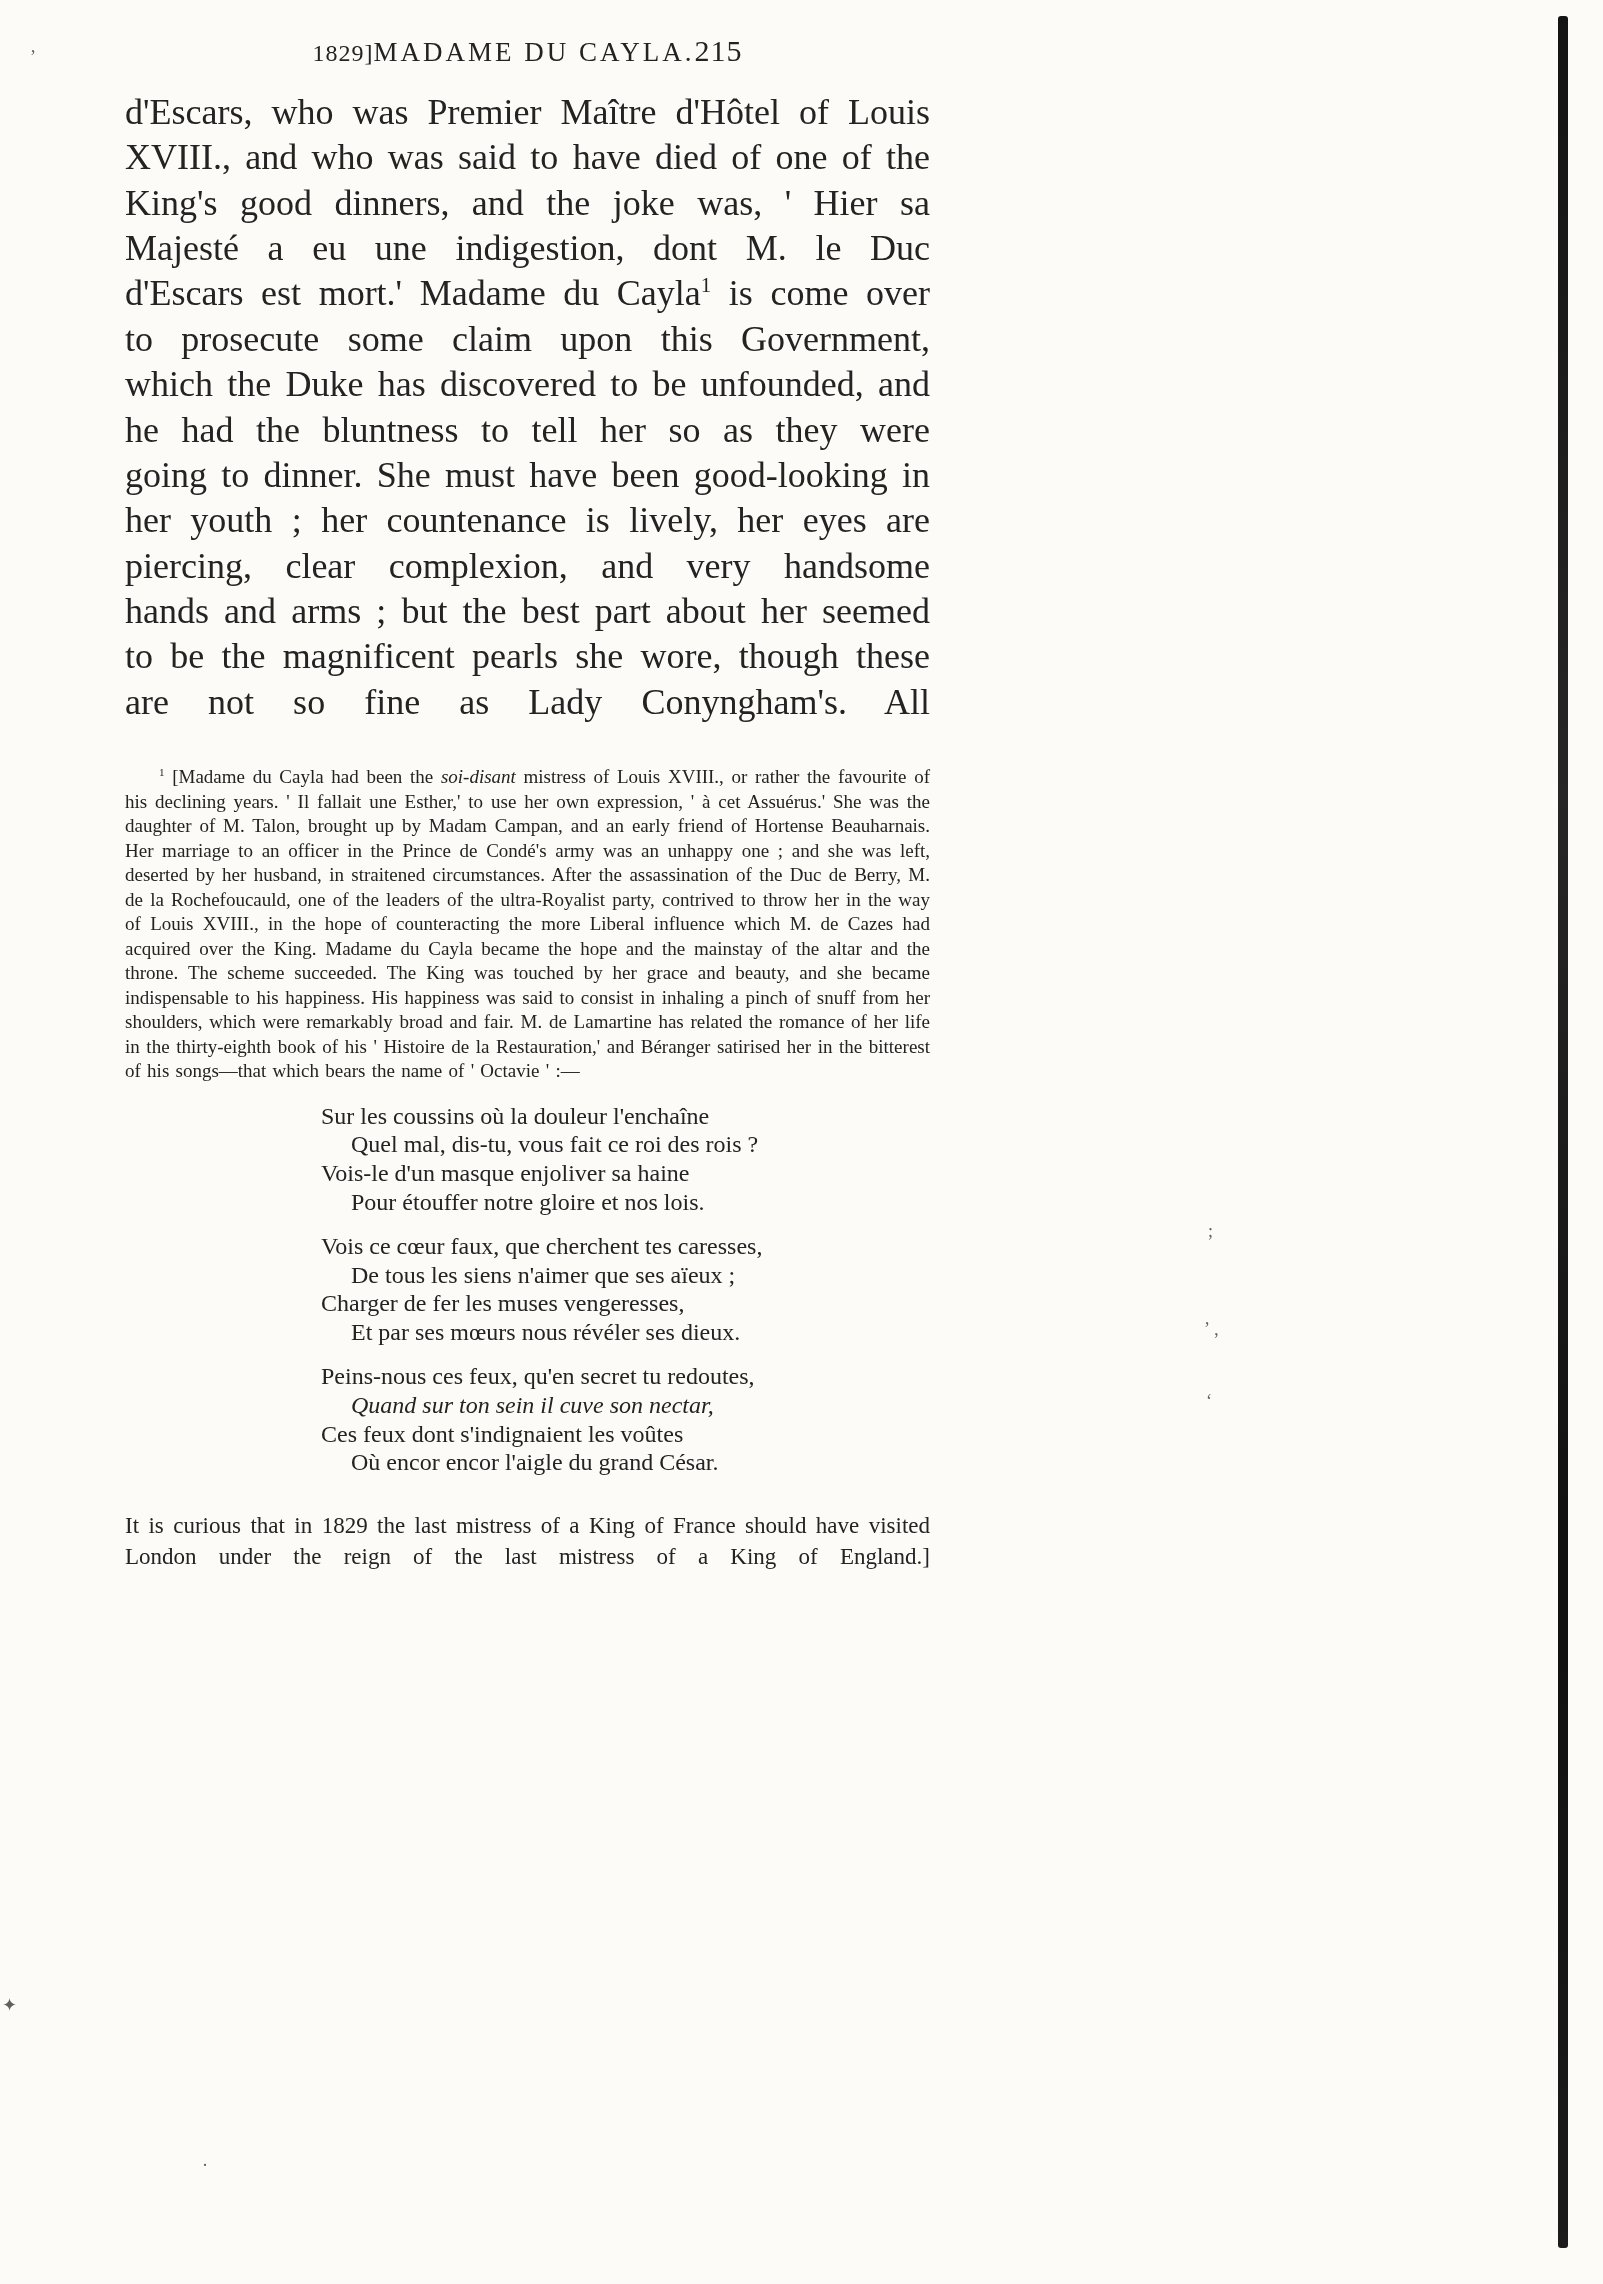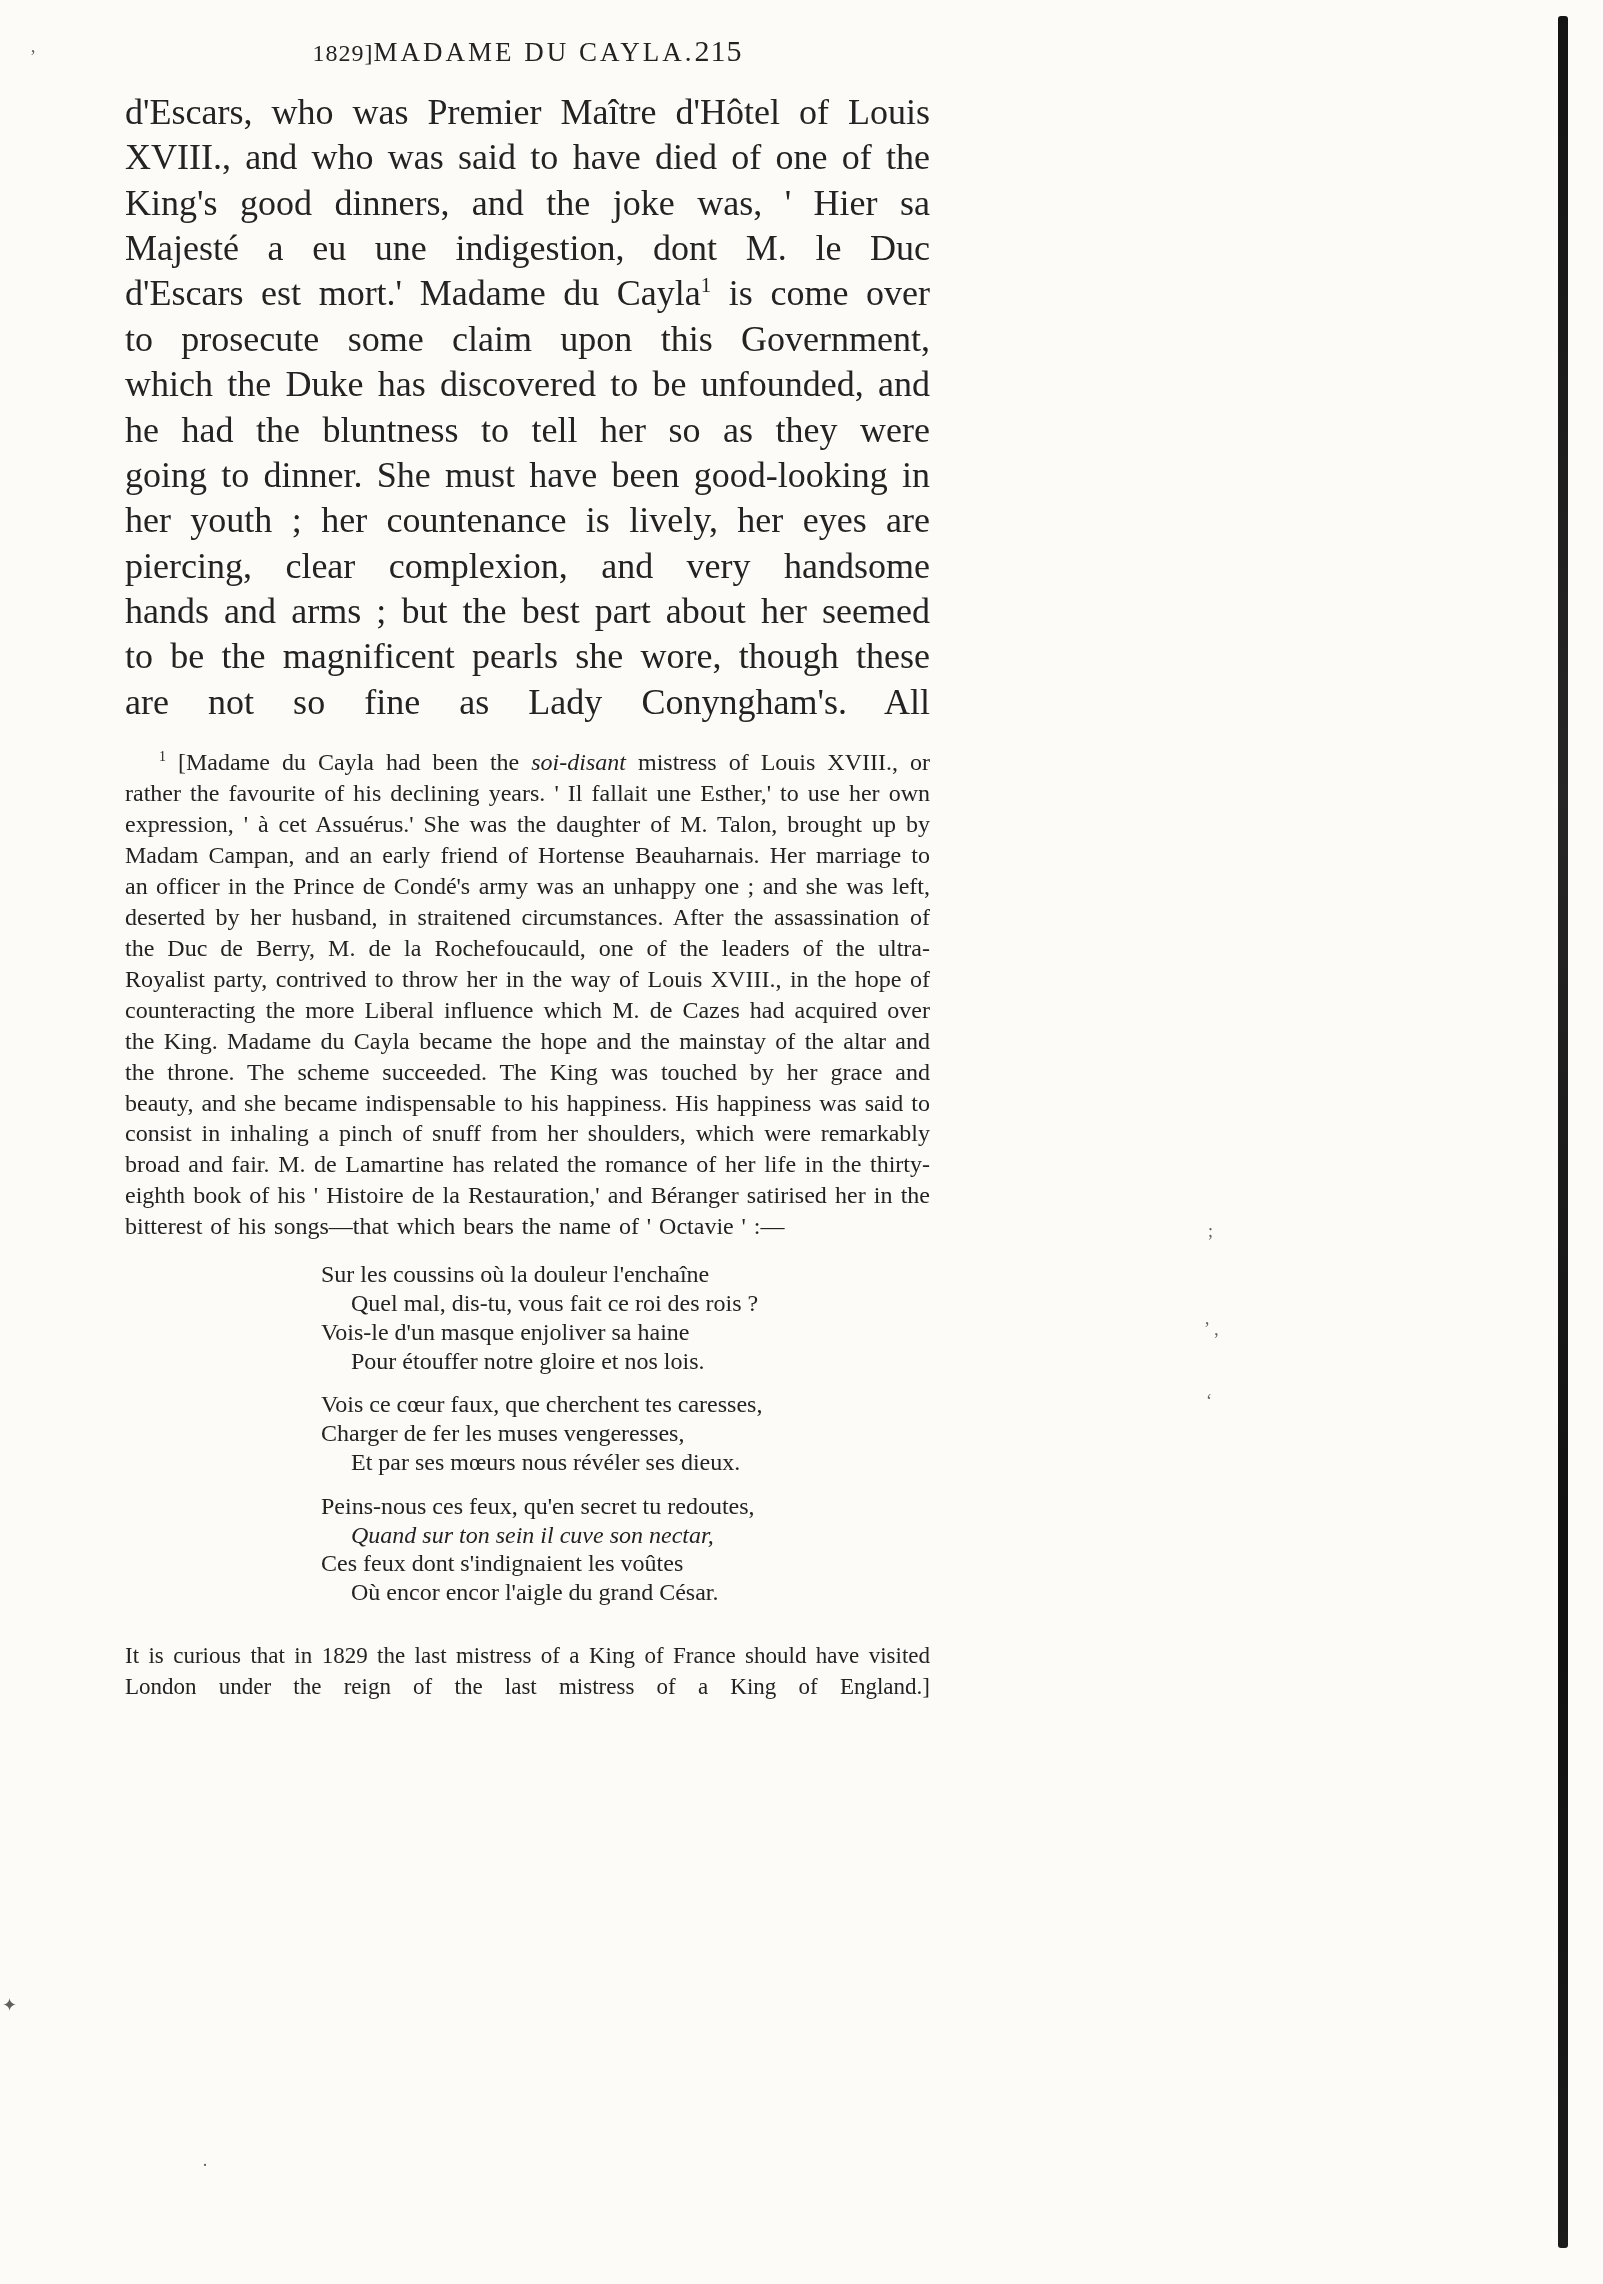--- a/index.html
+++ b/index.html
@@ -34,22 +34,22 @@
     text-align-last:justify;
     word-spacing:0.14em;
   }
   sup.fn-ref, sup.fn-marker {
     font-size:0.58em;
     vertical-align:super;
     line-height:0;
   }
 
   .footnote-paragraph {
-    margin-top:22px;
-    font-size:24px;
+    margin-top:40px;
+    font-size:19px;
     line-height:1.29;
     text-align:justify;
     text-indent:34px;
     word-spacing:0.08em;
   }
   .italic { font-style:italic; }
 
   .poem {
     margin-top:18px;
     margin-left:196px;
@@ -109,20 +109,21 @@
 
         <div class="stanza">
           <div class="poem-line">Sur les coussins où la douleur l'enchaîne</div>
           <div class="poem-line indent">Quel mal, dis-tu, vous fait ce roi des rois ?</div>
           <div class="poem-line">Vois-le d'un masque enjoliver sa haine</div>
           <div class="poem-line indent">Pour étouffer notre gloire et nos lois.</div>
         </div>
 
         <div class="stanza">
           <div class="poem-line">Vois ce cœur faux, que cherchent tes caresses,</div>
+          <div class="poem-line indent">De tous les siens n'aimer que ses aïeux ;</div>
           <div class="poem-line">Charger de fer les muses vengeresses,</div>
           <div class="poem-line indent">Et par ses mœurs nous révéler ses dieux.</div>
         </div>
 
         <div class="stanza">
           <div class="poem-line">Peins-nous ces feux, qu'en secret tu redoutes,</div>
           <div class="poem-line indent italic">Quand sur ton sein il cuve son nectar,</div>
           <div class="poem-line">Ces feux dont s'indignaient les voûtes</div>
           <div class="poem-line indent">Où encor encor l'aigle du grand César.</div>
         </div>

